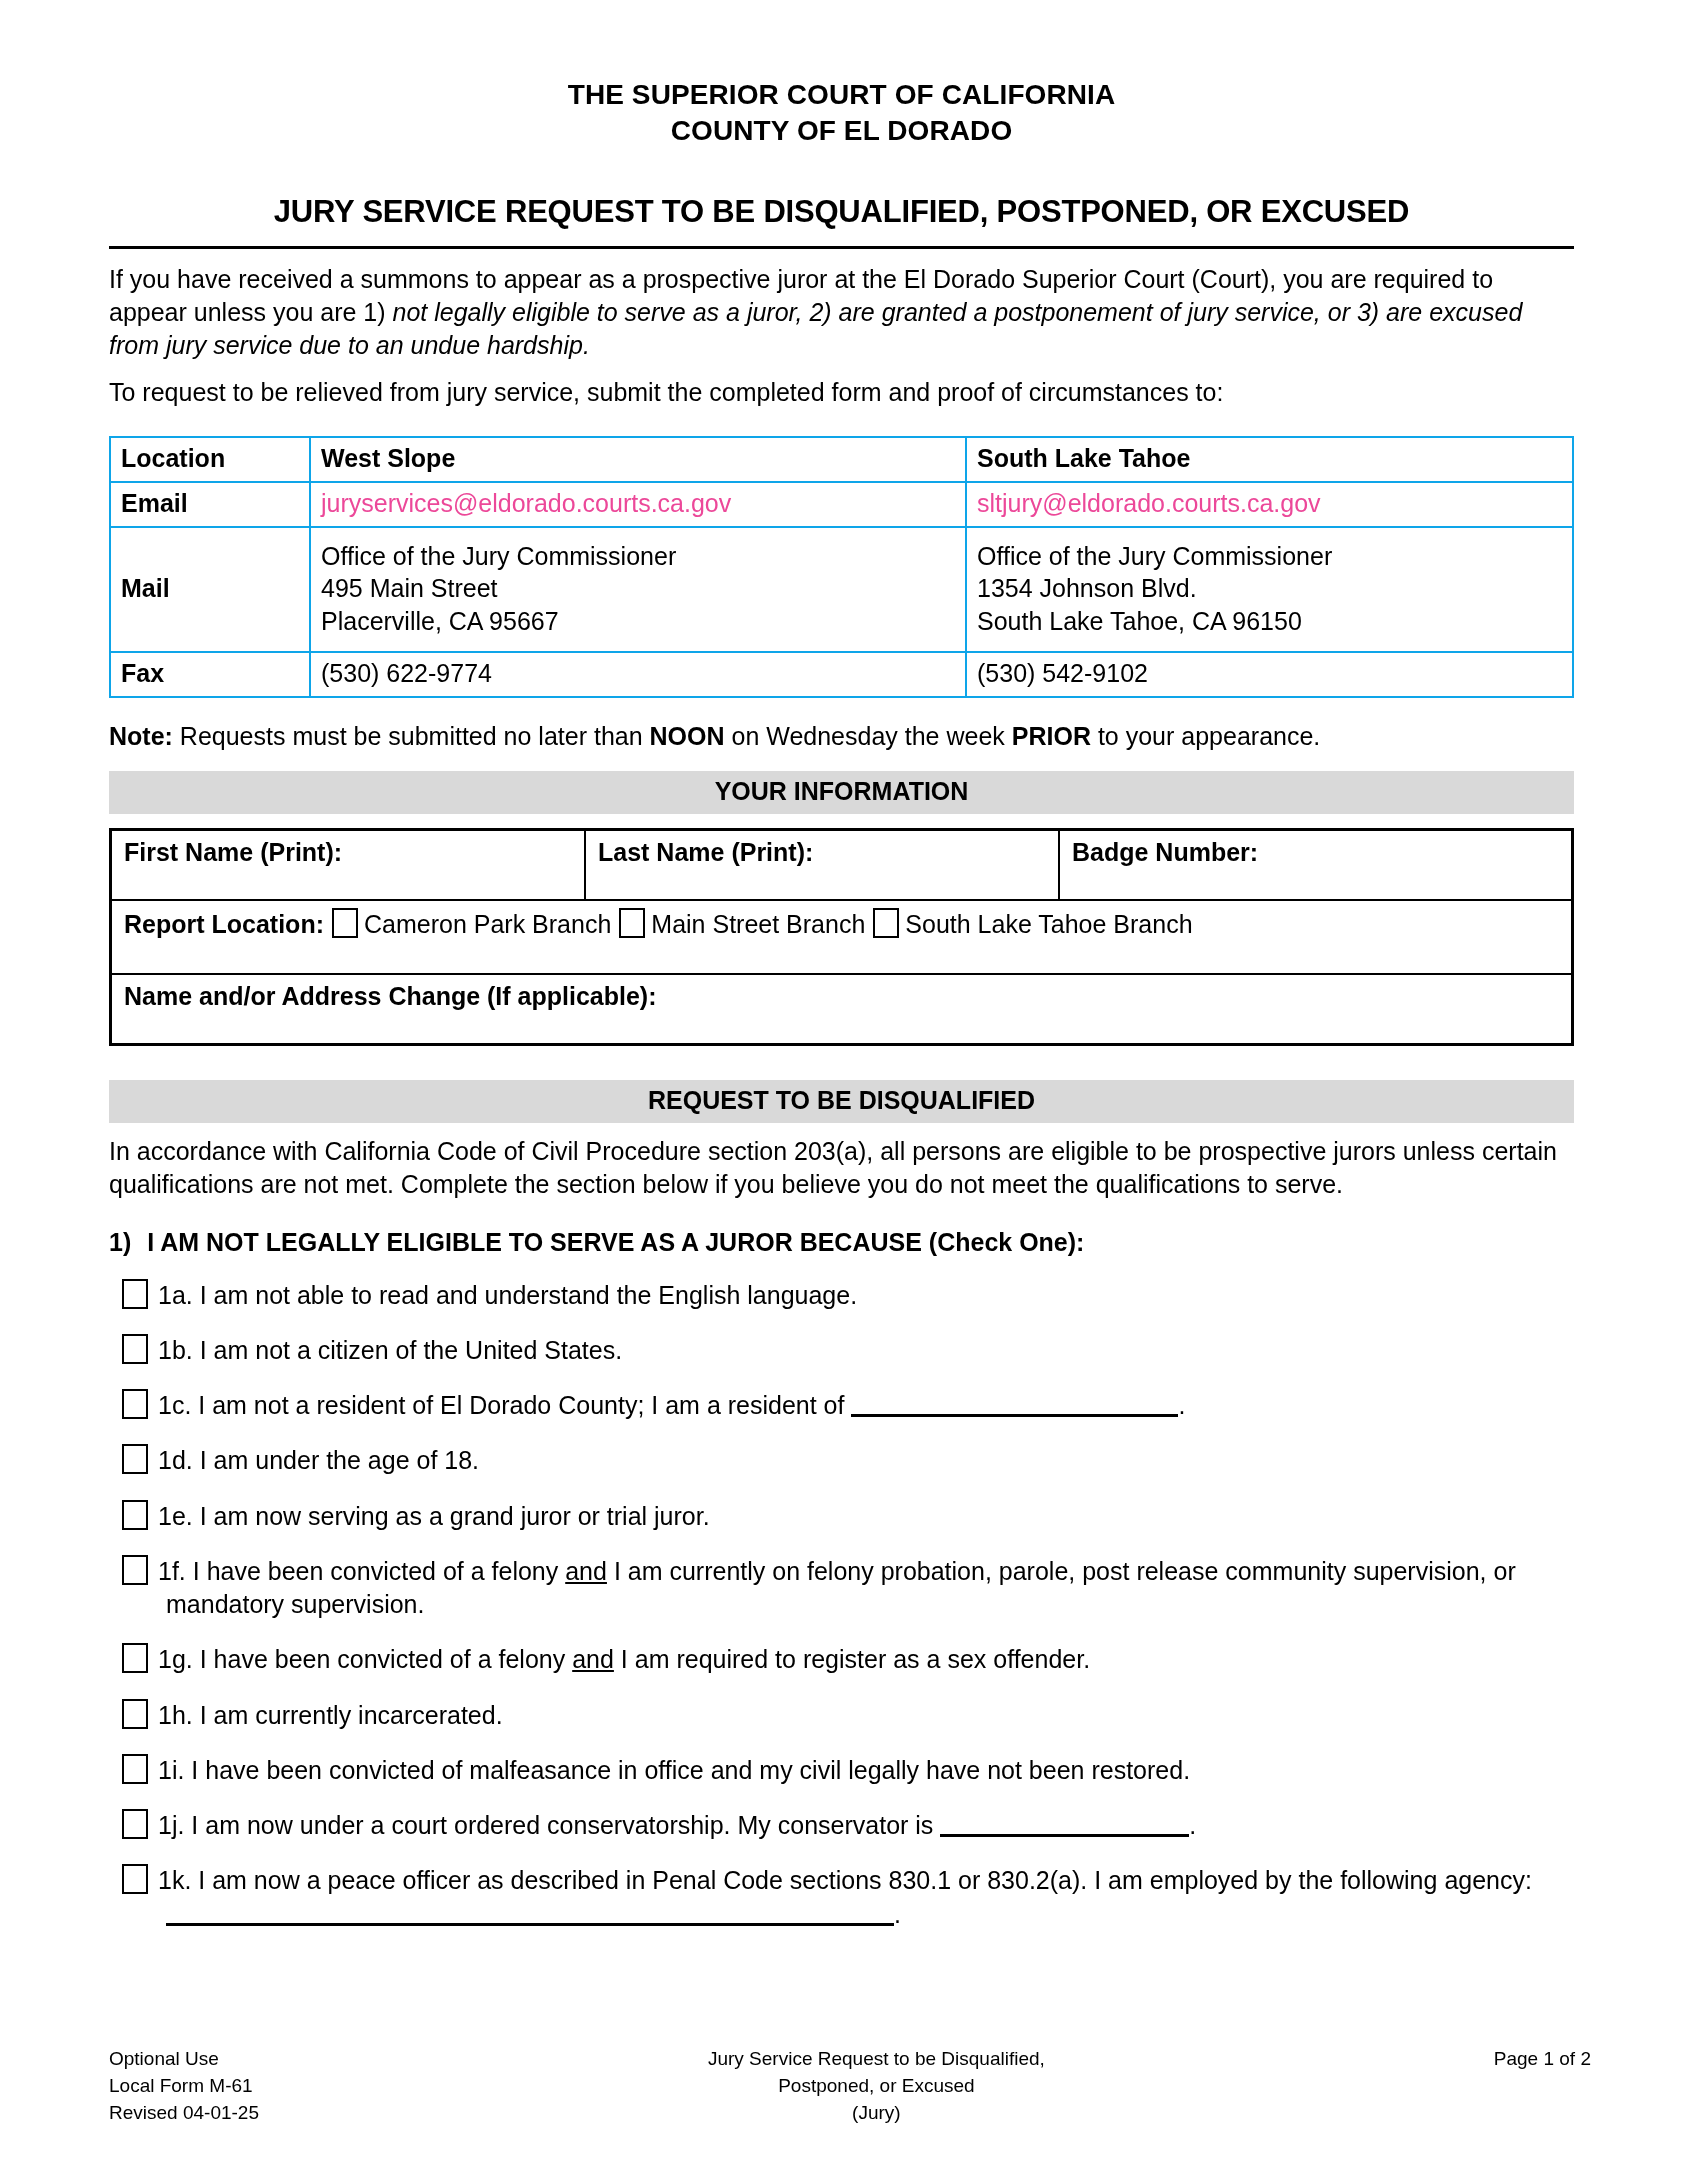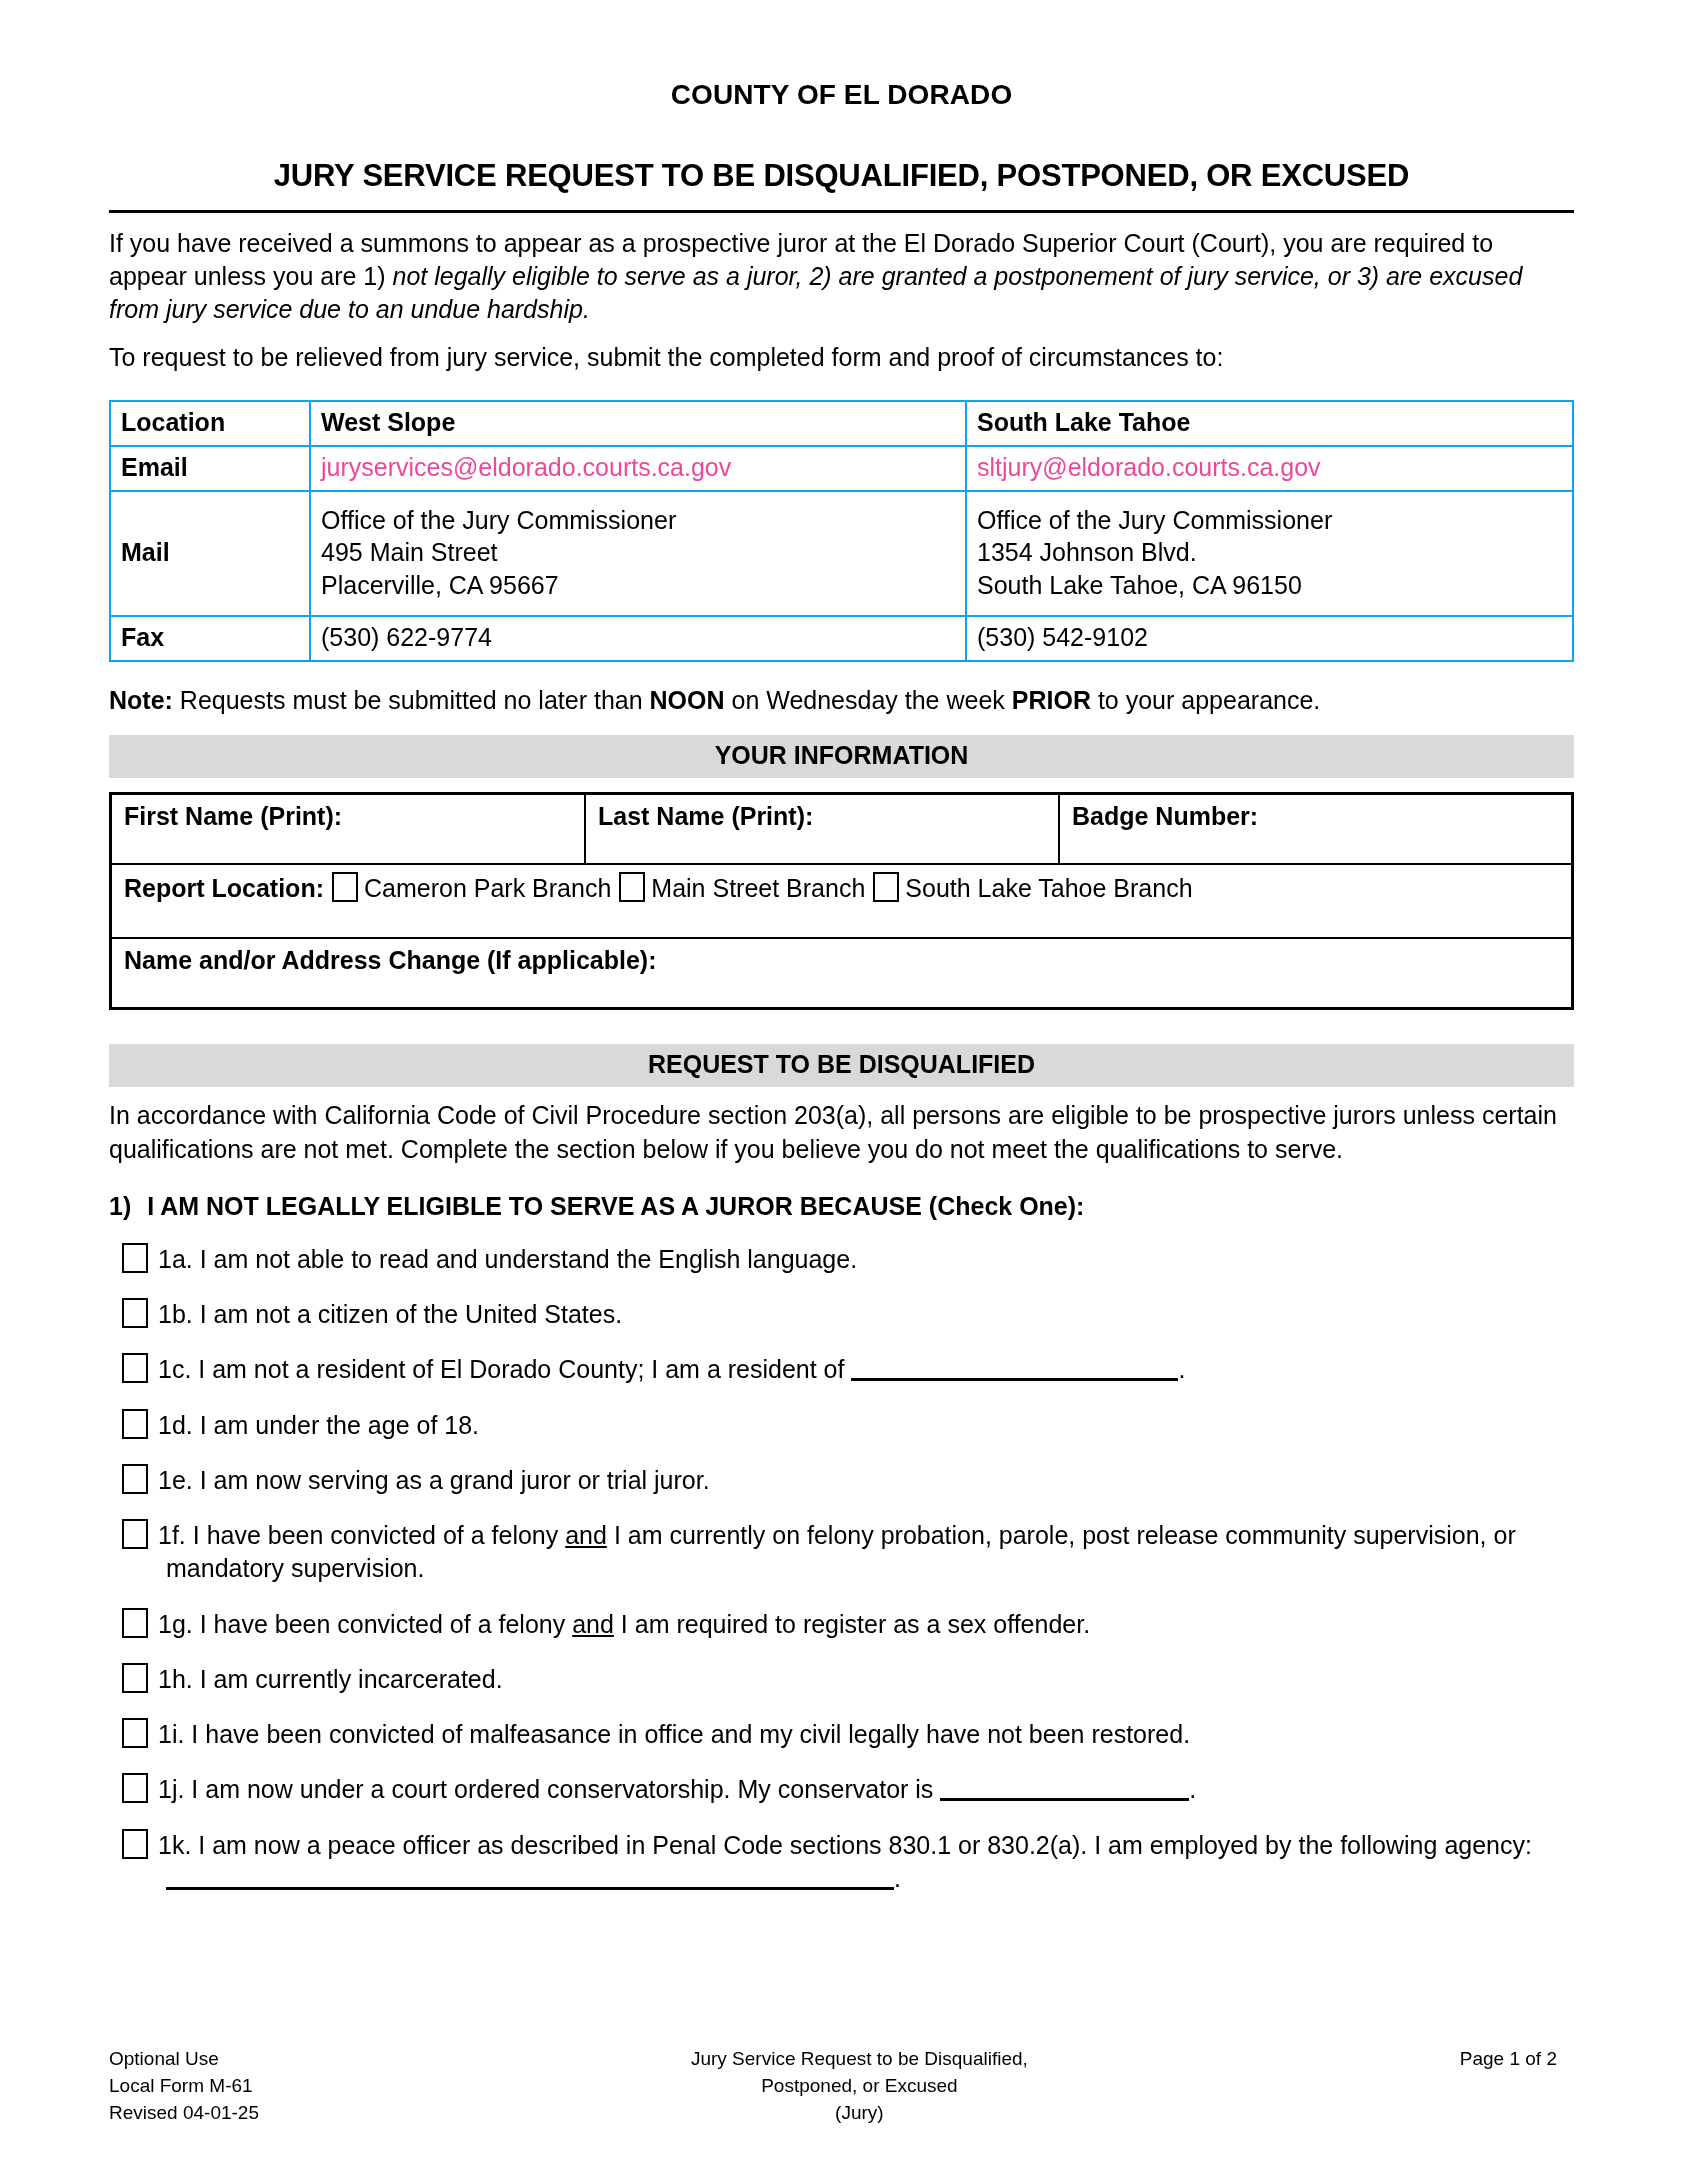--- a/index.html
+++ b/index.html
@@ -161,38 +161,39 @@
     vertical-align: -3px;
   }
   .fill-320 { width: 327px; }
   .fill-250 { width: 249px; }
   .fill-730 { width: 728px; }
 
   
   .footer {
     position: absolute;
     left: 109px;
-    right: 126px;
+    right: 92px;
     bottom: 51px;
     font-size: 19px;
     line-height: 1.42;
     display: flex;
     justify-content: space-between;
     align-items: flex-start;
   }
   .footer .left  { text-align: left;  flex: 0 0 auto; }
   .footer .mid   { text-align: center; flex: 1 1 auto; }
   .footer .right { text-align: right; flex: 0 0 auto; }
 </style>
 </head>
 <body>
 
 <div class="page">
 
   <div class="court-heading">
+    <div>THE SUPERIOR COURT OF CALIFORNIA</div>
     <div>COUNTY OF EL DORADO</div>
   </div>
 
   <div class="form-title">JURY SERVICE REQUEST TO BE DISQUALIFIED, POSTPONED, OR EXCUSED</div>
   <hr class="title-rule">
 
   <p class="body"><span>If you have received a summons to appear as a prospective juror at the El Dorado Superior Court (Court), you are required to appear unless you are 1) </span><span class="ital">not legally eligible to serve as a juror, 2) are granted a postponement of jury service, or 3) are excused from jury service due to an undue hardship.</span></p>
 
   <p class="body">To request to be relieved from jury service, submit the completed form and proof of circumstances to:</p>
 

